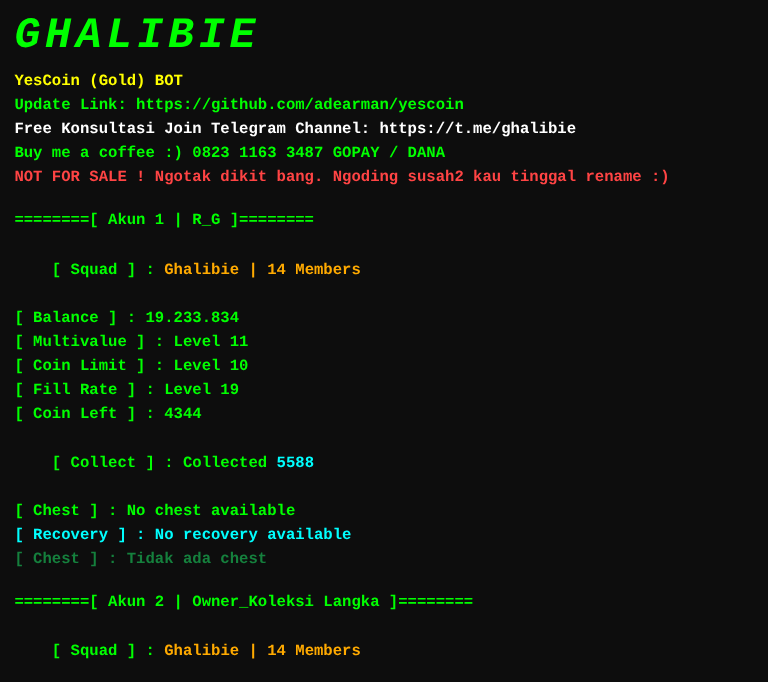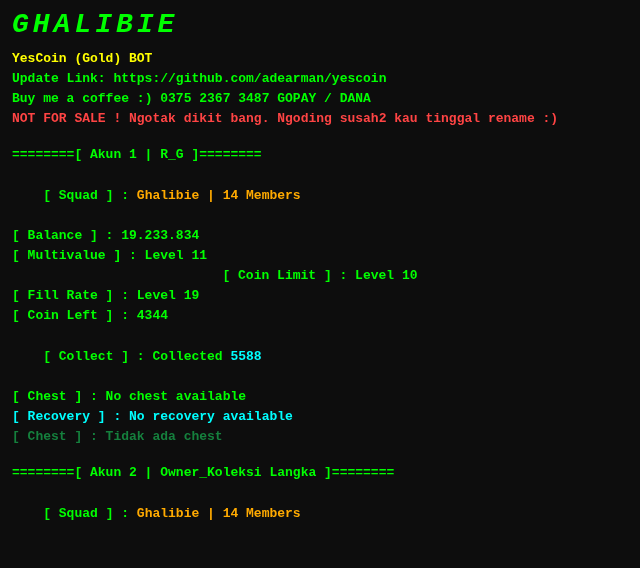--- a/index.html
+++ b/index.html
@@ -10,21 +10,21 @@
       color: #00ff00;
       width: 640px;
       min-height: 568px;
       padding: 10px 12px;
       overflow: hidden;
     }
     .title-block {
       margin-bottom: 8px;
     }
     .big-title {
-      font-size: 28px;
+      font-size: 36px;
       font-weight: 900;
       color: #00ff00;
       letter-spacing: 4px;
       text-transform: uppercase;
       font-style: italic;
       line-height: 1.1;
       margin-bottom: 6px;
       
       font-family: 'Courier New', monospace;
     }
@@ -40,34 +40,35 @@
 </head>
 <body>
 
 <div class="title-block">
   <div class="big-title">GHALIBIE</div>
 </div>
 
 <div>
   <span class="line info-yellow">YesCoin (Gold) BOT</span>
   <span class="line info-green">Update Link: https://github.com/adearman/yescoin</span>
-  <span class="line info-green"><span>Buy me a </span><span style="color:#00ff00;">coffee</span><span> :) 0375 2367 3487 GOPAY / DANA</span></span>
+  <span class="line info-white">Free Konsultasi Join Telegram Channel: https://t.me/ghalibie</span>
+  <span class="line info-green"><span>Buy me a </span><span style="color:#00ff00;">coffee</span><span> :) 0823 1163 3487 GOPAY / DANA</span></span>
   <span class="line info-red">NOT FOR SALE ! Ngotak dikit bang. Ngoding susah2 kau tinggal rename :)</span>
 </div>
 
 <div class="spacer"></div>
 
 <div>
   <span class="line section-header">========[ Akun 1 | R_G ]========</span>
   <span class="line" style="color:#00ff00;">
     <span>[ Squad ] : </span><span style="color:#ffaa00;">Ghalibie | 14 Members</span>
   </span>
   <span class="line" style="color:#00ff00;">[ Balance ] : 19.233.834</span>
   <span class="line" style="color:#00ff00;">[ Multivalue ] : Level 11</span>
-  <span class="line" style="color:#00ff00;text-align:center;">[ Coin Limit ] : Level 10</span>
+  <span class="line" style="color:#00ff00;">[ Coin Limit ] : Level 10</span>
   <span class="line" style="color:#00ff00;">[ Fill Rate ] : Level 19</span>
   <span class="line" style="color:#00ff00;">[ Coin Left ] : 4344</span>
   <span class="line" style="color:#00ff00;">
     <span>[ Collect ] : Collected </span><span style="color:#00ffff;">5588</span>
   </span>
   <span class="line" style="color:#00ff00;">[ Chest ] : No chest available</span>
   <span class="line no-recovery">[ Recovery ] : No recovery available</span>
   <span class="line" style="color:#15803d;">[ Chest ] : Tidak ada chest</span>
 </div>
 

